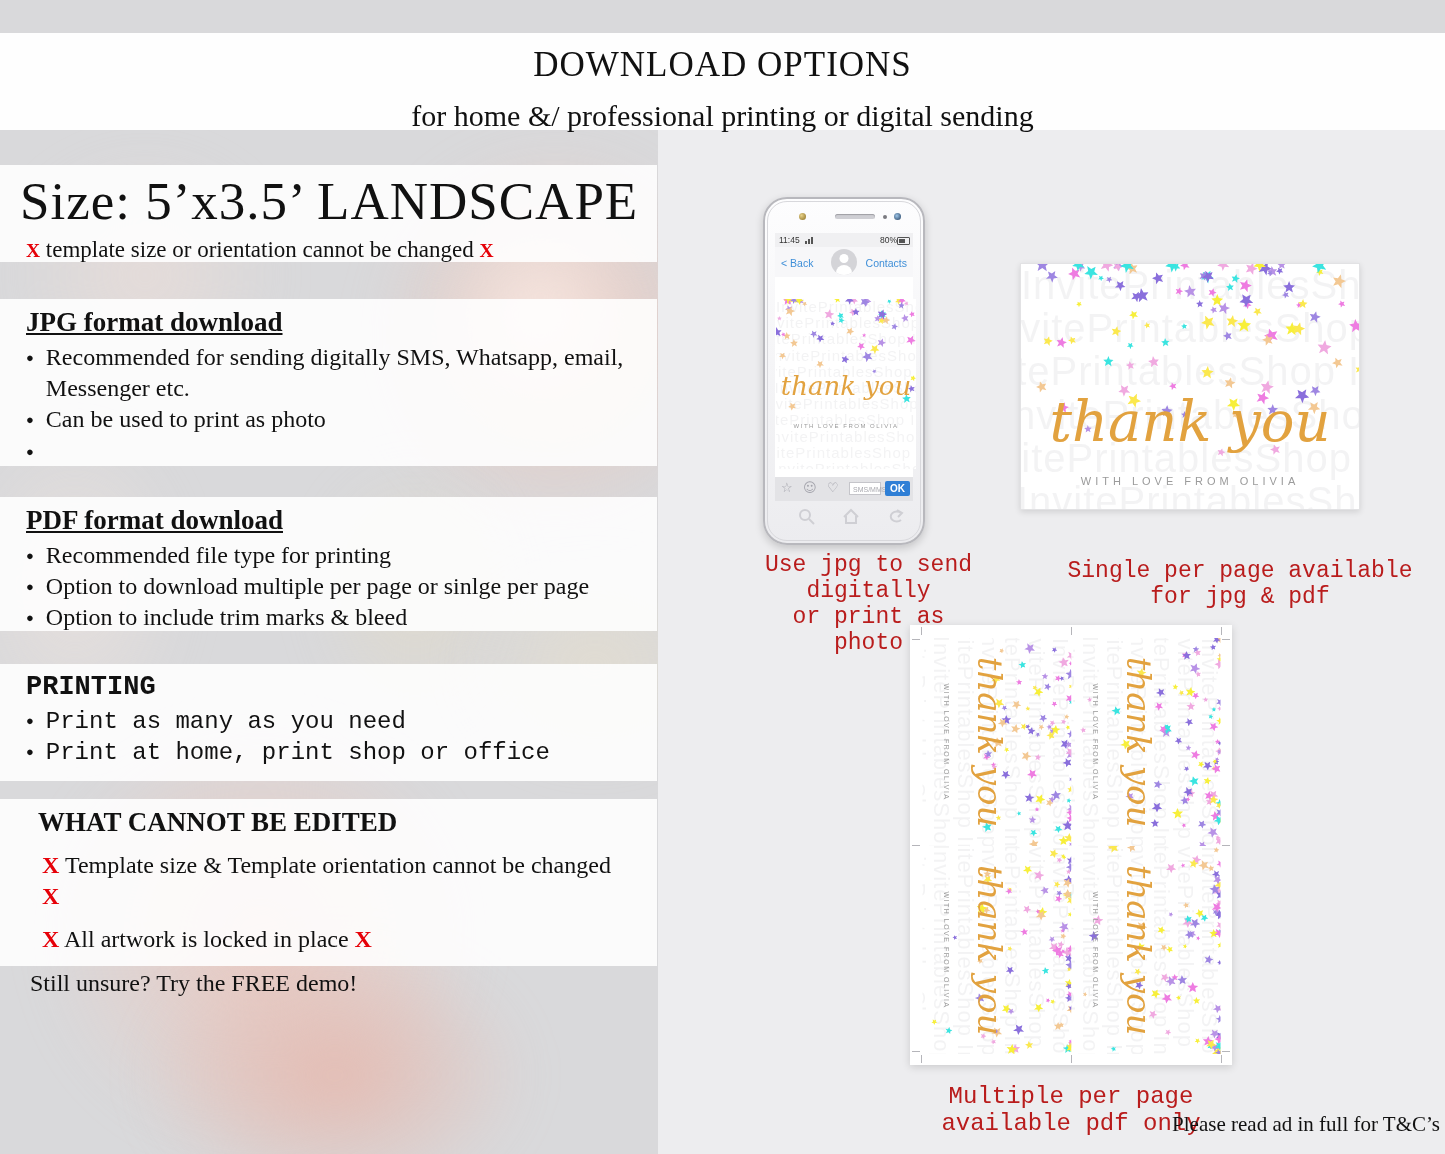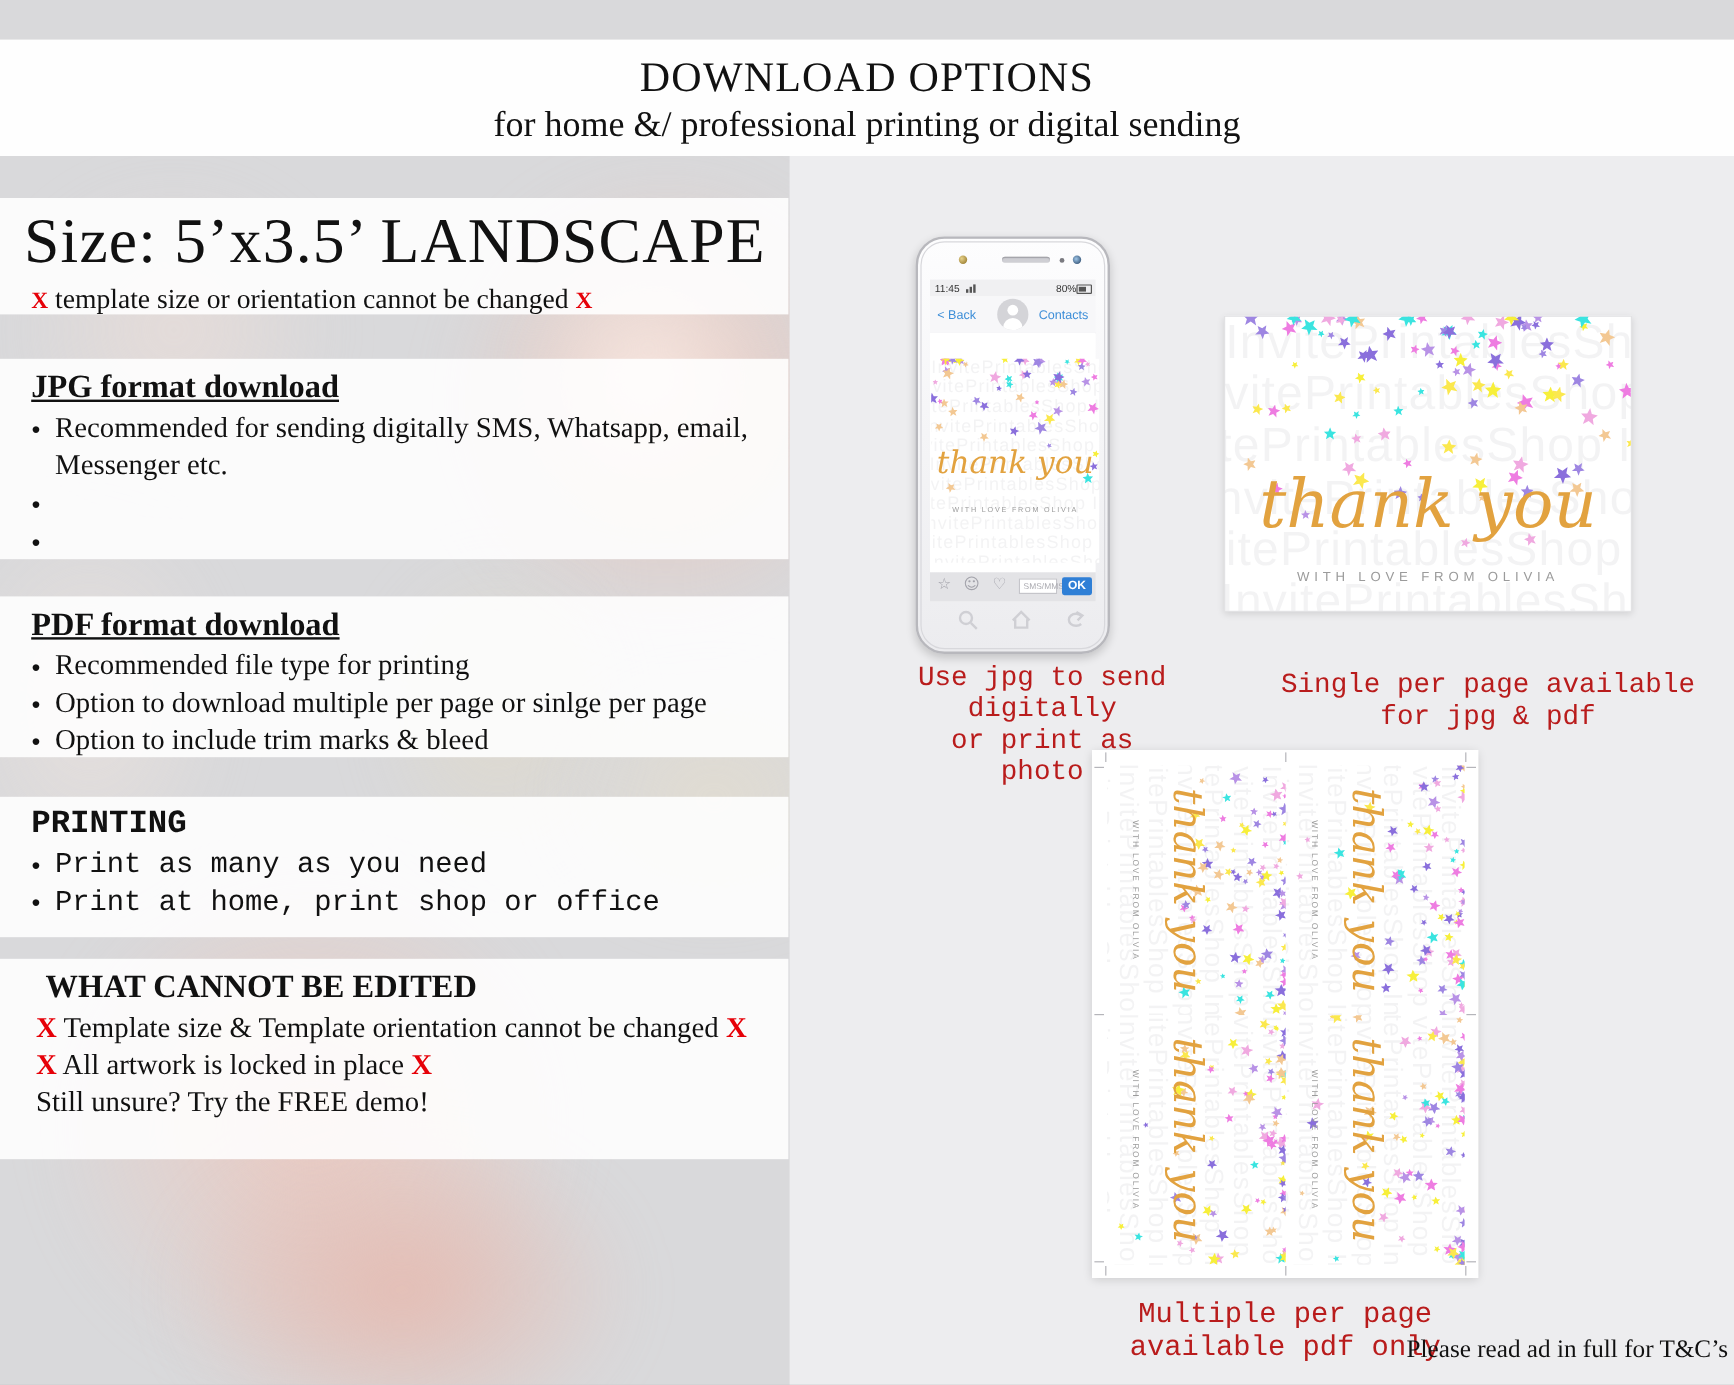--- a/index.html
+++ b/index.html
@@ -7,31 +7,31 @@
         background:#d9d9db;font-family:"Liberation Serif",serif;color:#111;}
   
   .blob{position:absolute;border-radius:50%;filter:blur(22px);}
   
   #right-panel{position:absolute;left:658px;top:130px;right:0;bottom:0;background:#ededef;}
   
   .band{position:absolute;left:0;width:657px;background:rgba(255,255,255,0.88);}
   #band-header{width:1445px;background:rgba(255,255,255,0.97);}
   
   .h-title{font-size:35px;text-align:center;margin:0;padding-top:12px;letter-spacing:1px;}
-  .h-sub{font-size:30px;text-align:center;margin:0;padding-top:2px;}
+  .h-sub{font-size:30px;text-align:center;margin:12px;padding-top:2px;}
   .size-head{font-size:53px;margin:0;padding:6px 0 0 20px;letter-spacing:1px;}
   .size-note{font-size:23px;margin:0;padding:6px 0 0 26px;}
   .rx{color:#e60008;font-weight:bold;}
   .sec{position:absolute;left:26px;right:20px;top:8px;}
   .sec-head{font-size:27px;margin:0 0 4px 0;}
   .sec-head.u{text-decoration:underline;}
   ul.blist{list-style:none;margin:2px 0 0 0;padding:0;}
   ul.blist li{font-size:24px;line-height:1.3;display:flex;}
   .dot{font-size:13px;line-height:2.4;margin-right:12px;flex:0 0 auto;}
-  .xline{font-size:24px;line-height:1.3;margin:0;}
+  .xline{font-size:24px;line-height:1.3;margin:12px;}
   .still{font-size:24px;line-height:1.3;margin:0;}
   .cap{position:absolute;font-size:23px;text-align:center;color:#b91c1c;font-family:Liberation Mono, monospace;}
   
   #phone{position:absolute;left:763px;top:197px;width:162px;height:348px;
          border-radius:24px;background:linear-gradient(#fdfdfe,#ececef);
          border:2px solid #b8b8bd;box-shadow:0 3px 8px rgba(0,0,0,.18);box-sizing:border-box;}
   #phone .inner{position:absolute;inset:2px;border-radius:20px;border:1px solid #d8d8dc;}
   .cam{position:absolute;left:34px;top:14px;width:7px;height:7px;border-radius:50%;
        background:radial-gradient(circle at 35% 35%,#e8d28a,#8a6d20);}
   .spk{position:absolute;left:70px;top:15px;width:40px;height:5px;border-radius:3px;
@@ -123,20 +123,21 @@
   <div class="band" style="top:299px;height:167px;">
     <div class="sec">
       <h3 class="sec-head u">JPG format download</h3>
       <ul class="blist">
         <li>
             <span class="dot">●</span>
             <span>Recommended for sending digitally SMS, Whatsapp, email, Messenger etc.</span>
           </li>
         <li>
             <span class="dot">●</span>
+            <span>Can be used to print as photo</span>
           </li>
         <li>
             <span class="dot">●</span>
           </li>
       </ul>
     </div>
   </div>
 
   <div class="band" style="top:497px;height:134px;">
     <div class="sec">

